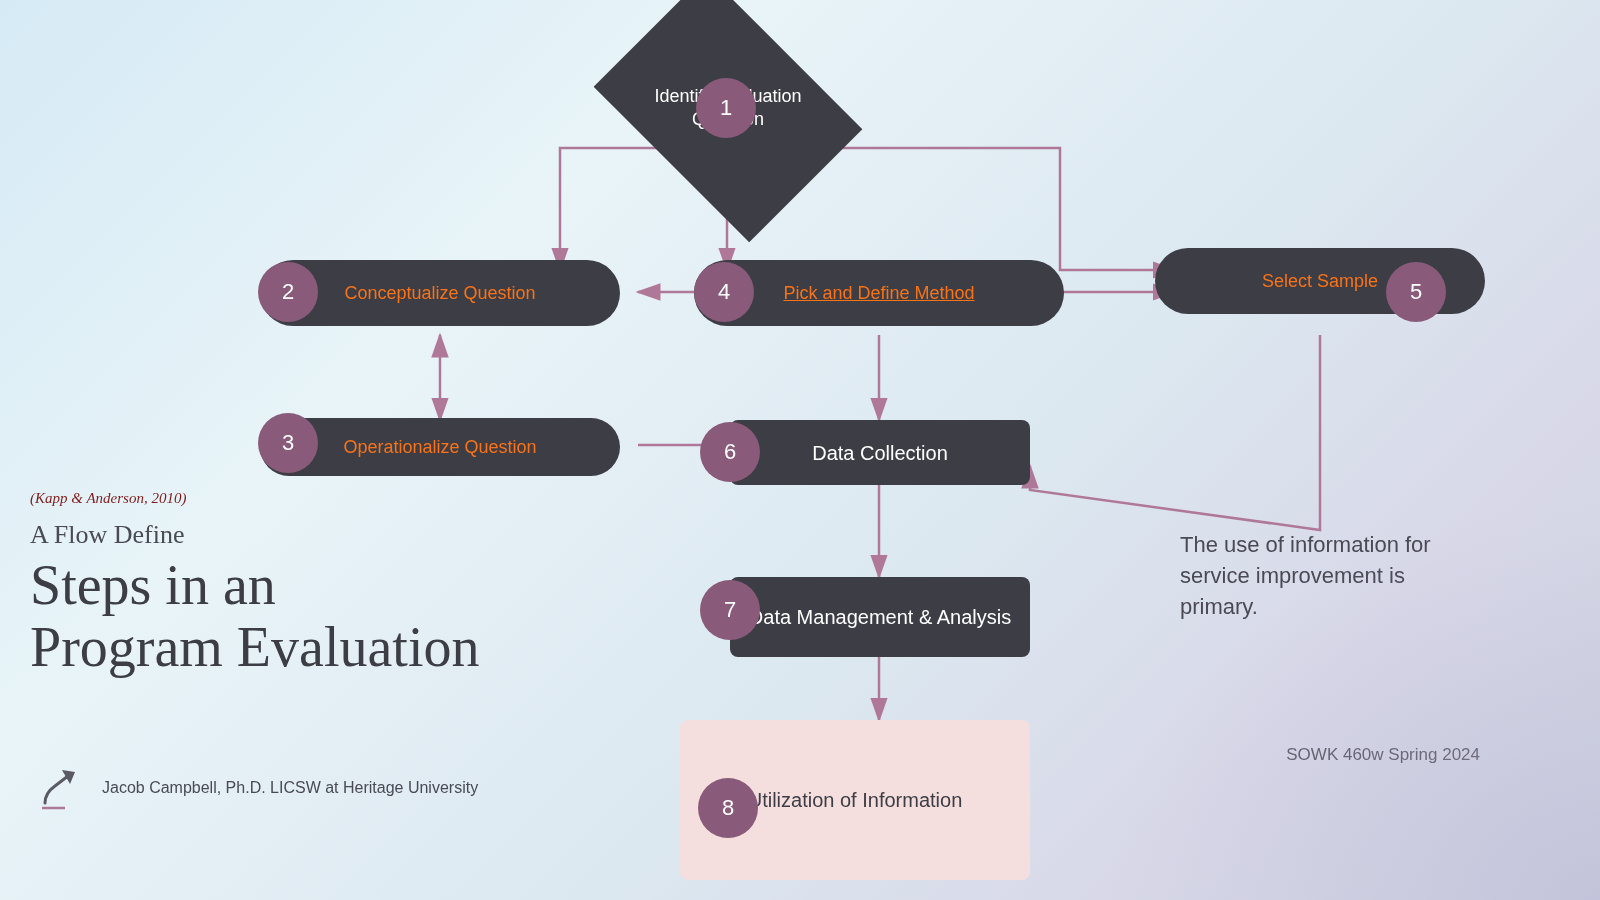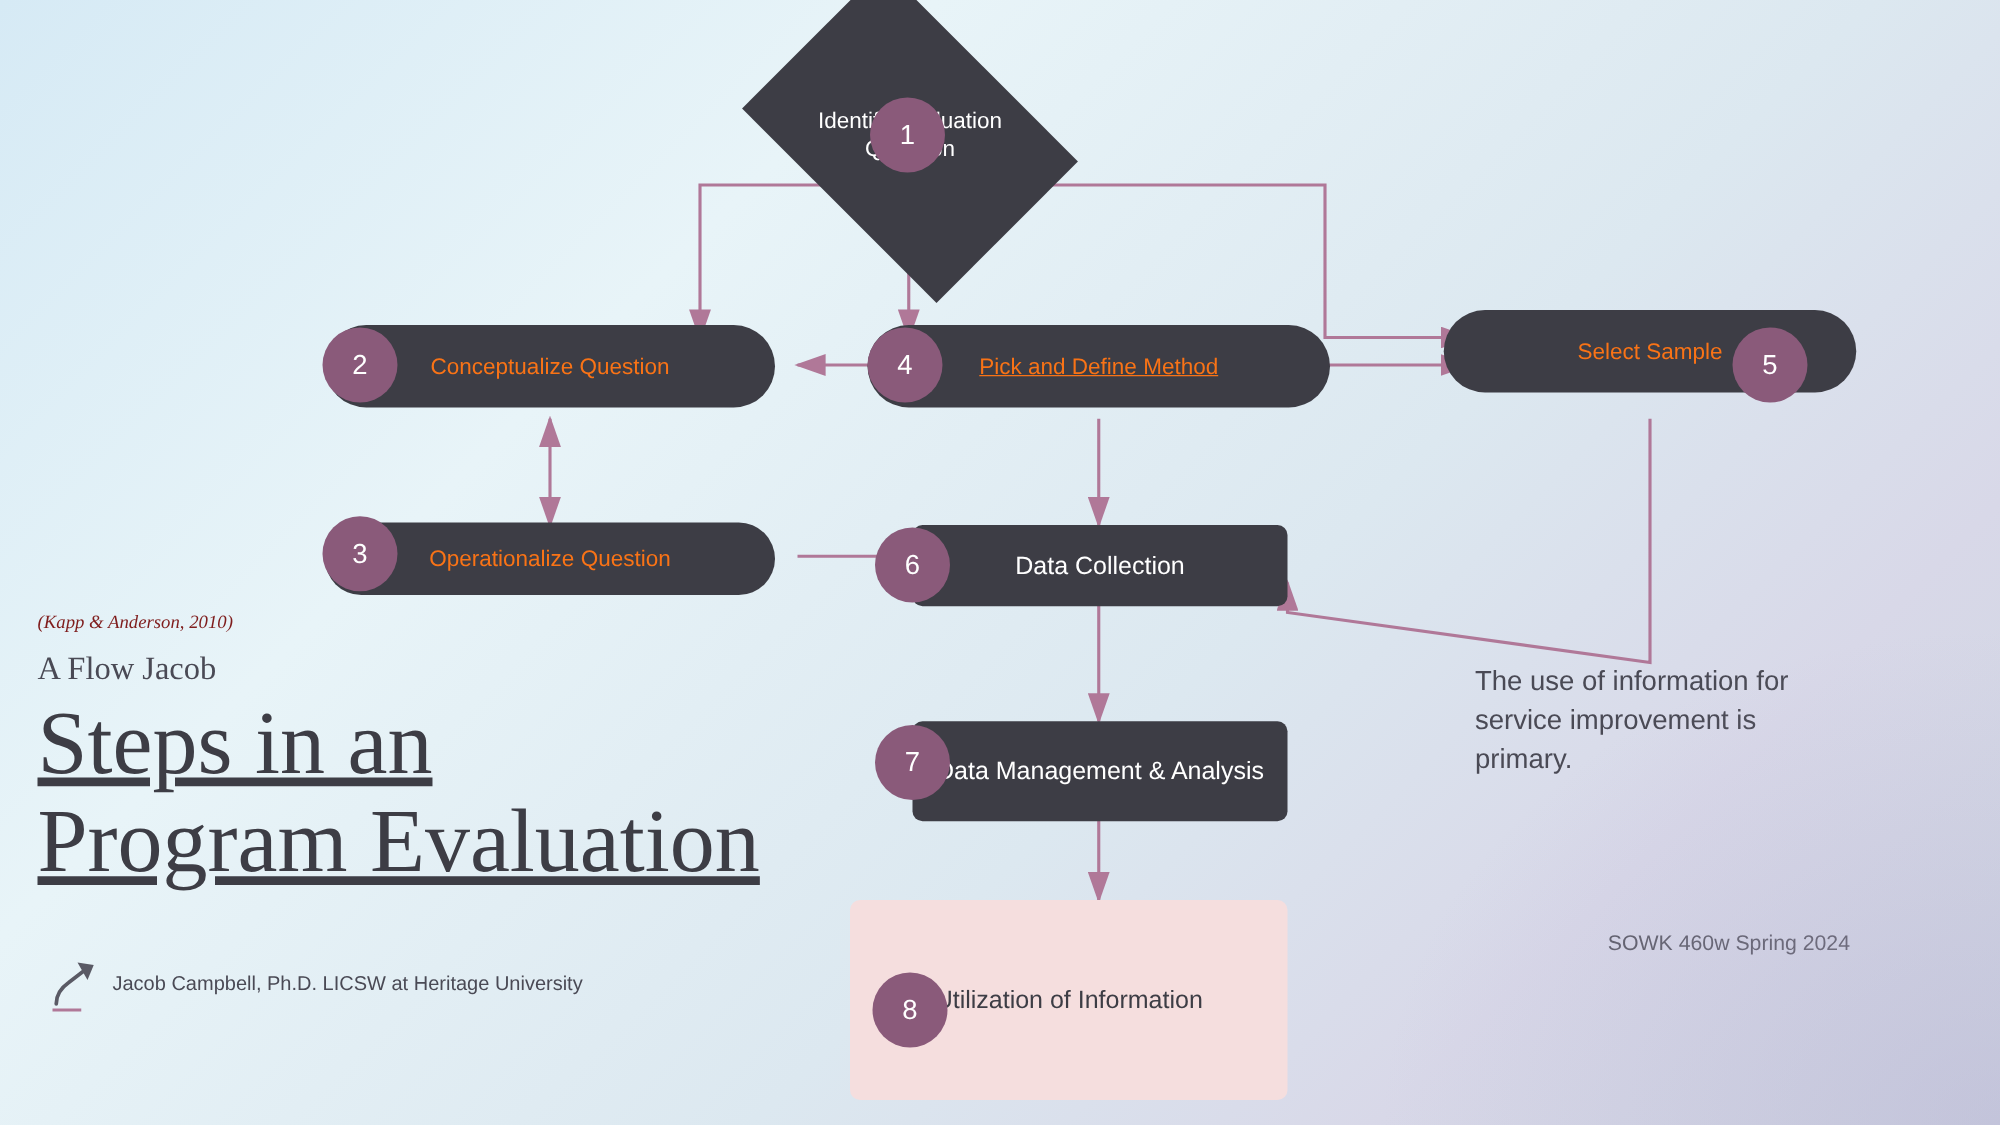--- a/index.html
+++ b/index.html
@@ -139,34 +139,33 @@
       color: #4a4a55;
       font-size: 26px;
       font-family: 'Georgia', serif;
     }
 
     .main-title {
       position: absolute;
       left: 30px;
       top: 555px;
       color: #3d3d45;
-      font-size: 72px;
+      font-size: 56px;
       font-family: 'Georgia', serif;
       font-weight: normal;
       line-height: 1.1;
-      text-decoration: underline;
     }
 
     .author-area {
       position: absolute;
       left: 30px;
       top: 758px;
       display: flex;
       align-items: center;
-      gap: 0;
+      gap: 12px;
     }
 
     .author-icon {
       width: 60px;
       height: 60px;
     }
 
     .author-text {
       color: #4a4a55;
       font-size: 16px;
@@ -304,21 +303,21 @@
   </div>
   <div class="num-circle" style="width:60px;height:60px;left:698px;top:778px;">
     <span>8</span>
   </div>
 
   <div class="citation">
     <span>(Kapp &amp; Anderson, 2010)</span>
   </div>
 
   <div class="subtitle">
-    <span>A Flow Jacob</span>
+    <span>A Flow Define</span>
   </div>
 
   <div class="main-title">
     Steps in an<br>Program Evaluation
   </div>
 
   <div class="author-area">
     <svg class="author-icon" viewBox="0 0 60 60">
 
       <path d="M15 45 Q15 35 25 28 L38 18" stroke="#5a5a65" stroke-width="3" fill="none" stroke-linecap="round"></path>

